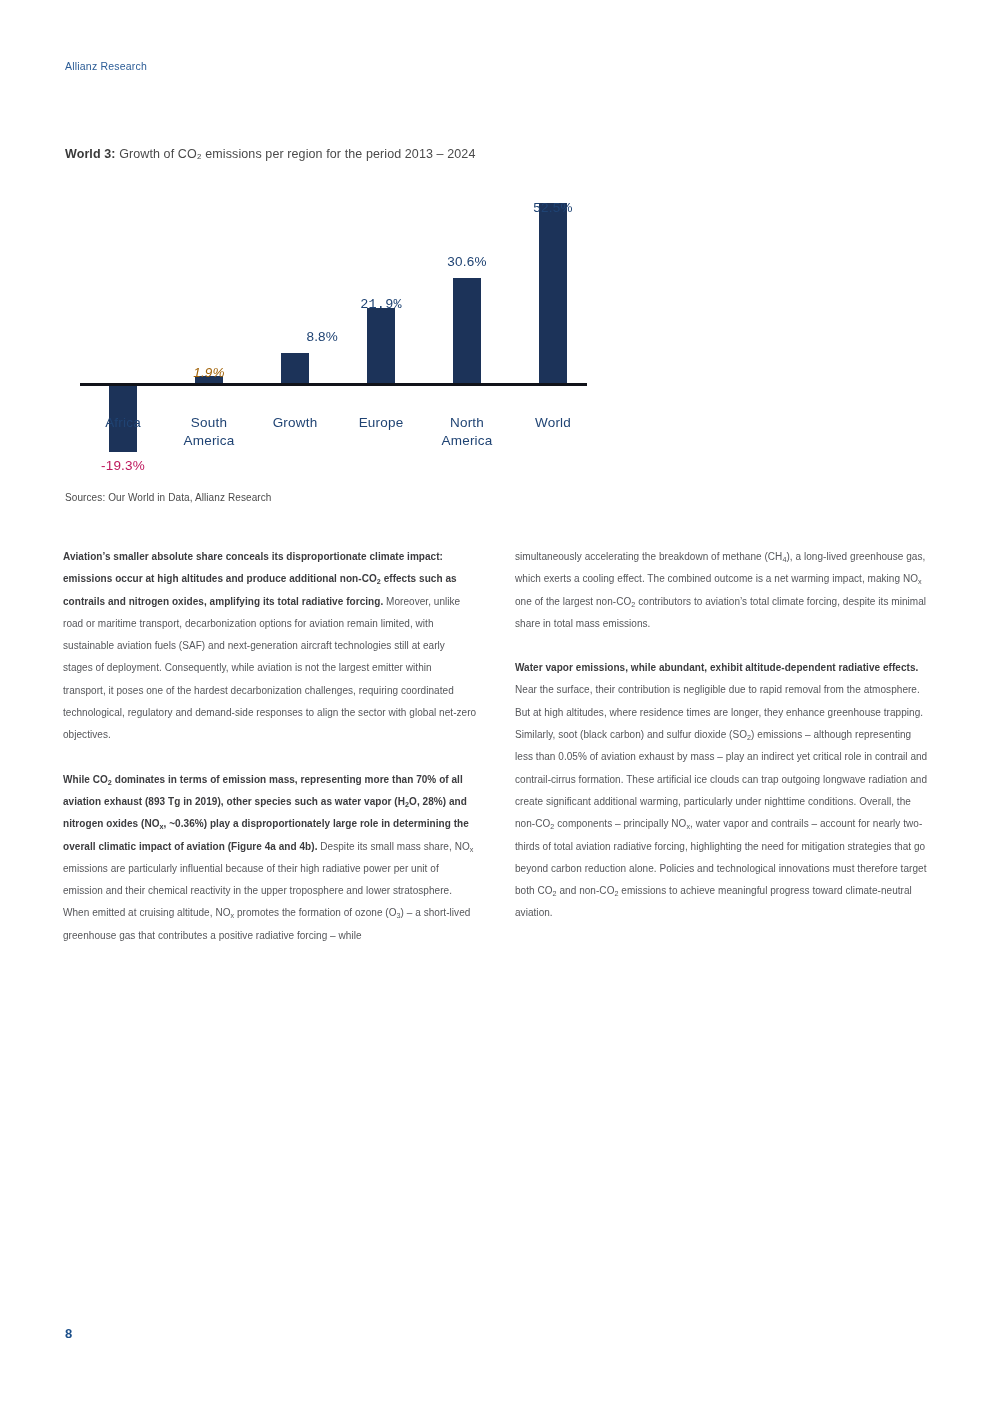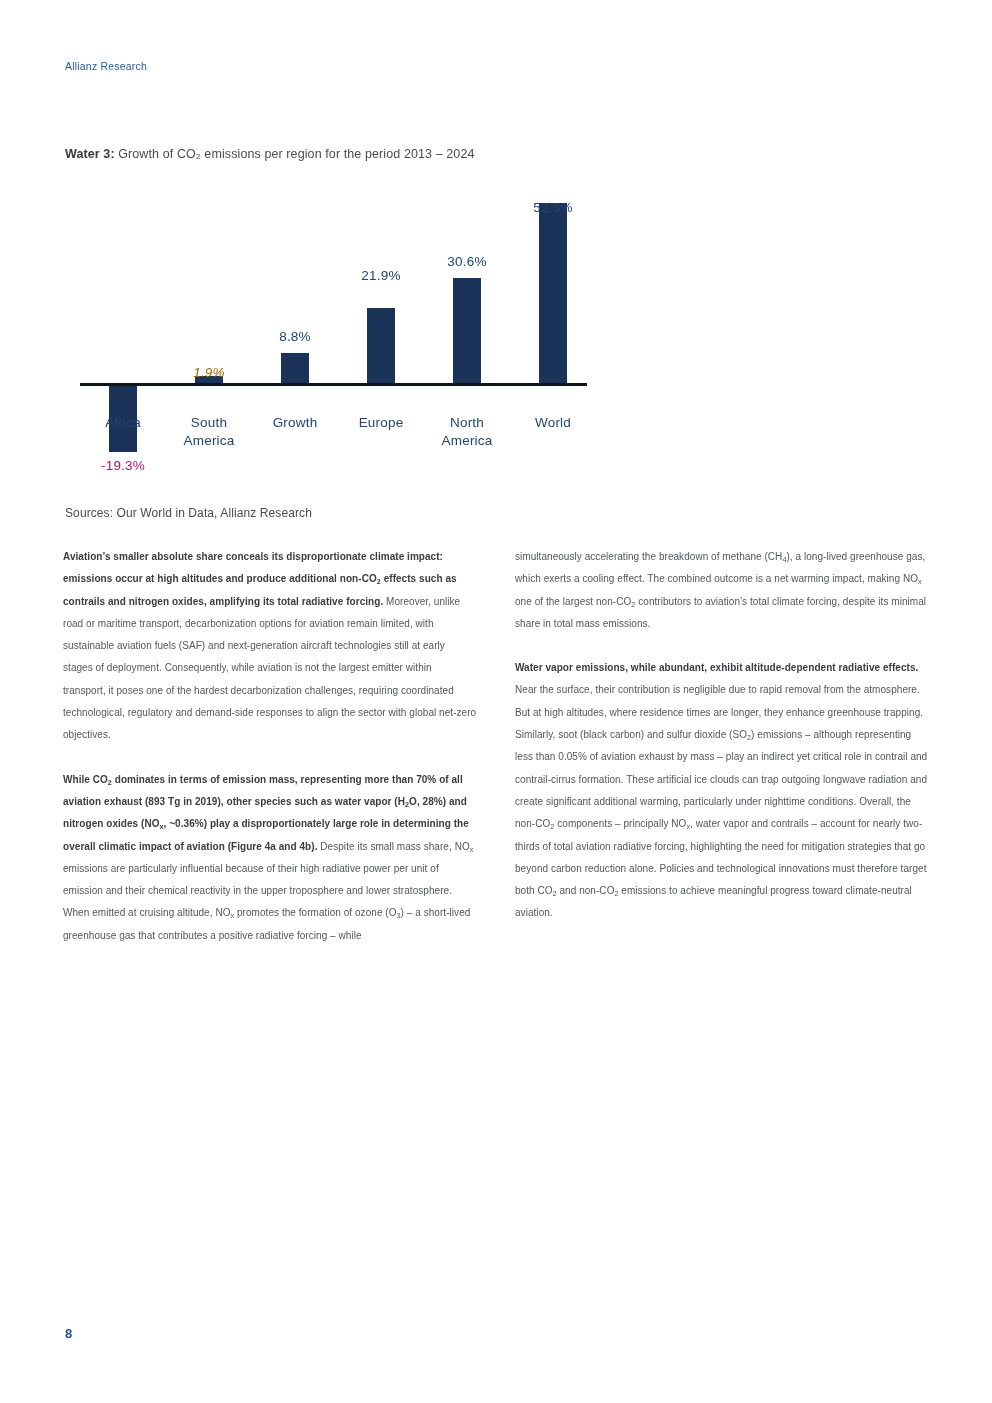--- a/index.html
+++ b/index.html
@@ -106,22 +106,22 @@
     text-align: center;
     font-size: 13.5px;
     color: #1f4373;
     line-height: 1.35;
     letter-spacing: 0.2px;
   }
 
   .sources {
     position: absolute;
     left: 65px;
-    top: 506px;
-    font-size: 12px;
+    top: 492px;
+    font-size: 10px;
     color: #4a4a4a;
     letter-spacing: 0.1px;
   }
 
   
   .columns {
     position: absolute;
     left: 63px;
     top: 546px;
     width: 866px;
@@ -162,45 +162,45 @@
 </style>
 </head>
 <body>
 
 <div class="page">
 
   <div class="running-header">Allianz Research</div>
 
   <div class="figure-block">
     <div class="figure-caption">
-      <span class="fig-label">Water 3:</span><span> Growth of CO₂ emissions per region for the period 2013 – 2024</span>
+      <span class="fig-label">World 3:</span><span> Growth of CO₂ emissions per region for the period 2013 – 2024</span>
     </div>
 
     <div class="chart">
       <div class="plot">
         <div class="axis-line"></div>
         <div id="bars">
             <div class="bar-col" style="left: 15px;">
               <div class="bar" style="height: 66.1714px; background: rgb(28, 51, 89); top: 209px;"></div>
               <div class="value-label" style="color: #be185d; top: 281.171px;">-19.3%</div>
               <div class="cat-label">Africa</div>
             </div>
             <div class="bar-col" style="left: 101px;">
               <div class="bar" style="height: 6.51429px; background: rgb(28, 51, 89); top: 199.486px;"></div>
               <div class="value-label" style="color: #a16207; top: 188px; font-style: italic;">1.9%</div>
               <div class="cat-label">South<br>America</div>
             </div>
             <div class="bar-col" style="left: 187px;">
               <div class="bar" style="height: 30.1714px; background: rgb(28, 51, 89); top: 175.829px;"></div>
-              <div class="value-label" style="color: rgb(31, 67, 115); top: 151.829px;">8.8%</div>
+              <div class="value-label" style="color: rgb(31, 67, 115); top: 151.829px; text-align: right;">8.8%</div>
               <div class="cat-label">Growth</div>
             </div>
             <div class="bar-col" style="left: 273px;">
               <div class="bar" style="height: 75.0857px; background: rgb(28, 51, 89); top: 130.914px;"></div>
-              <div class="value-label" style="color: rgb(31, 67, 115); top: 91px;">21.9%</div>
+              <div class="value-label" style="color: rgb(31, 67, 115); top: 120px; font-family: Liberation Mono, monospace;">21.9%</div>
               <div class="cat-label">Europe</div>
             </div>
             <div class="bar-col" style="left: 359px;">
               <div class="bar" style="height: 104.914px; background: rgb(28, 51, 89); top: 101.086px;"></div>
               <div class="value-label" style="color: rgb(31, 67, 115); top: 77.0857px;">30.6%</div>
               <div class="cat-label">North<br>America</div>
             </div>
             <div class="bar-col" style="left: 445px;">
               <div class="bar" style="height: 180px; background: rgb(28, 51, 89); top: 26px;"></div>
               <div class="value-label" style="color: rgb(31, 67, 115); top: 2px; margin-top: 21px;">52.5%</div>

